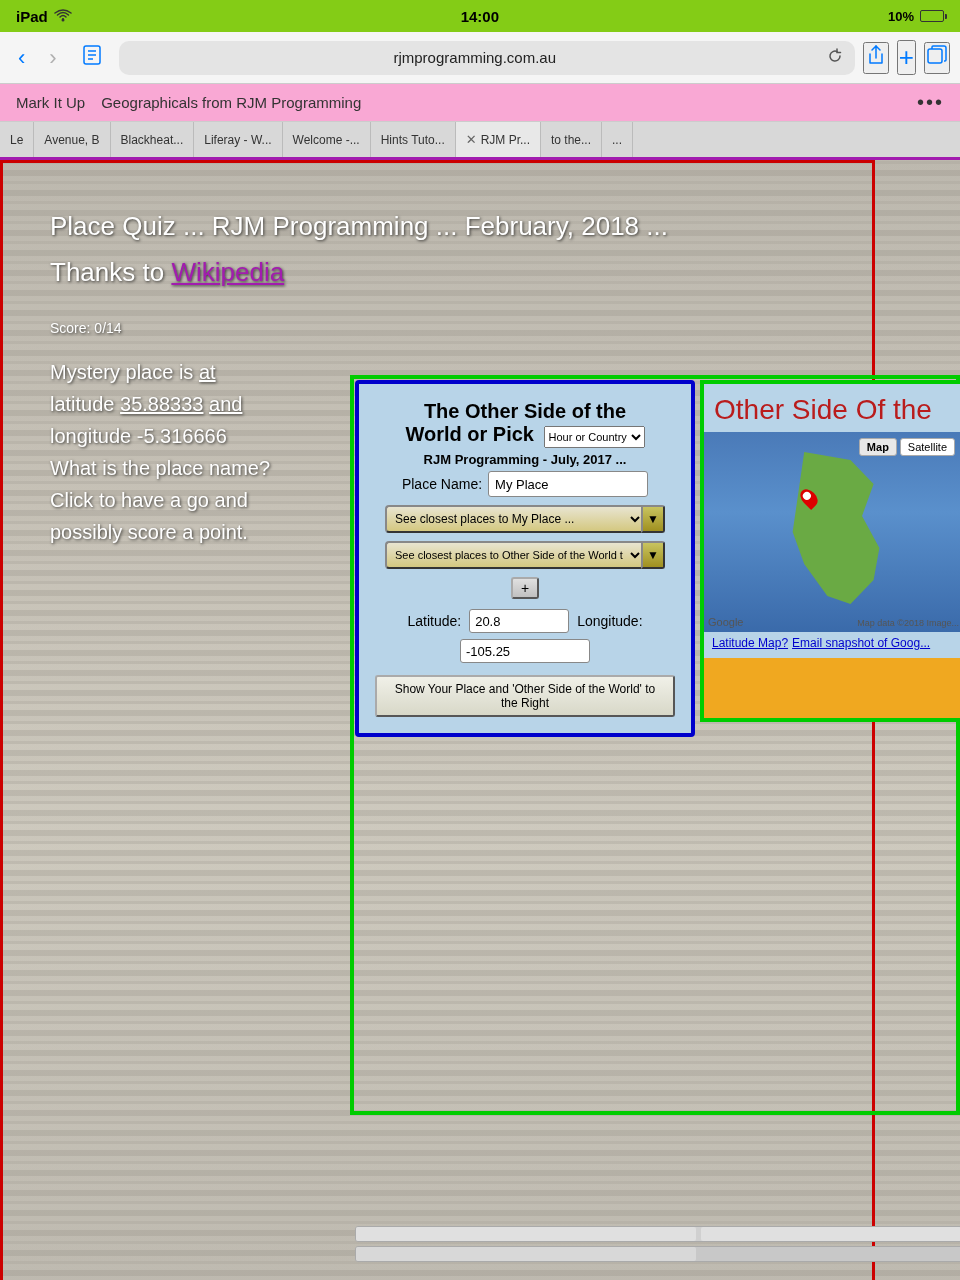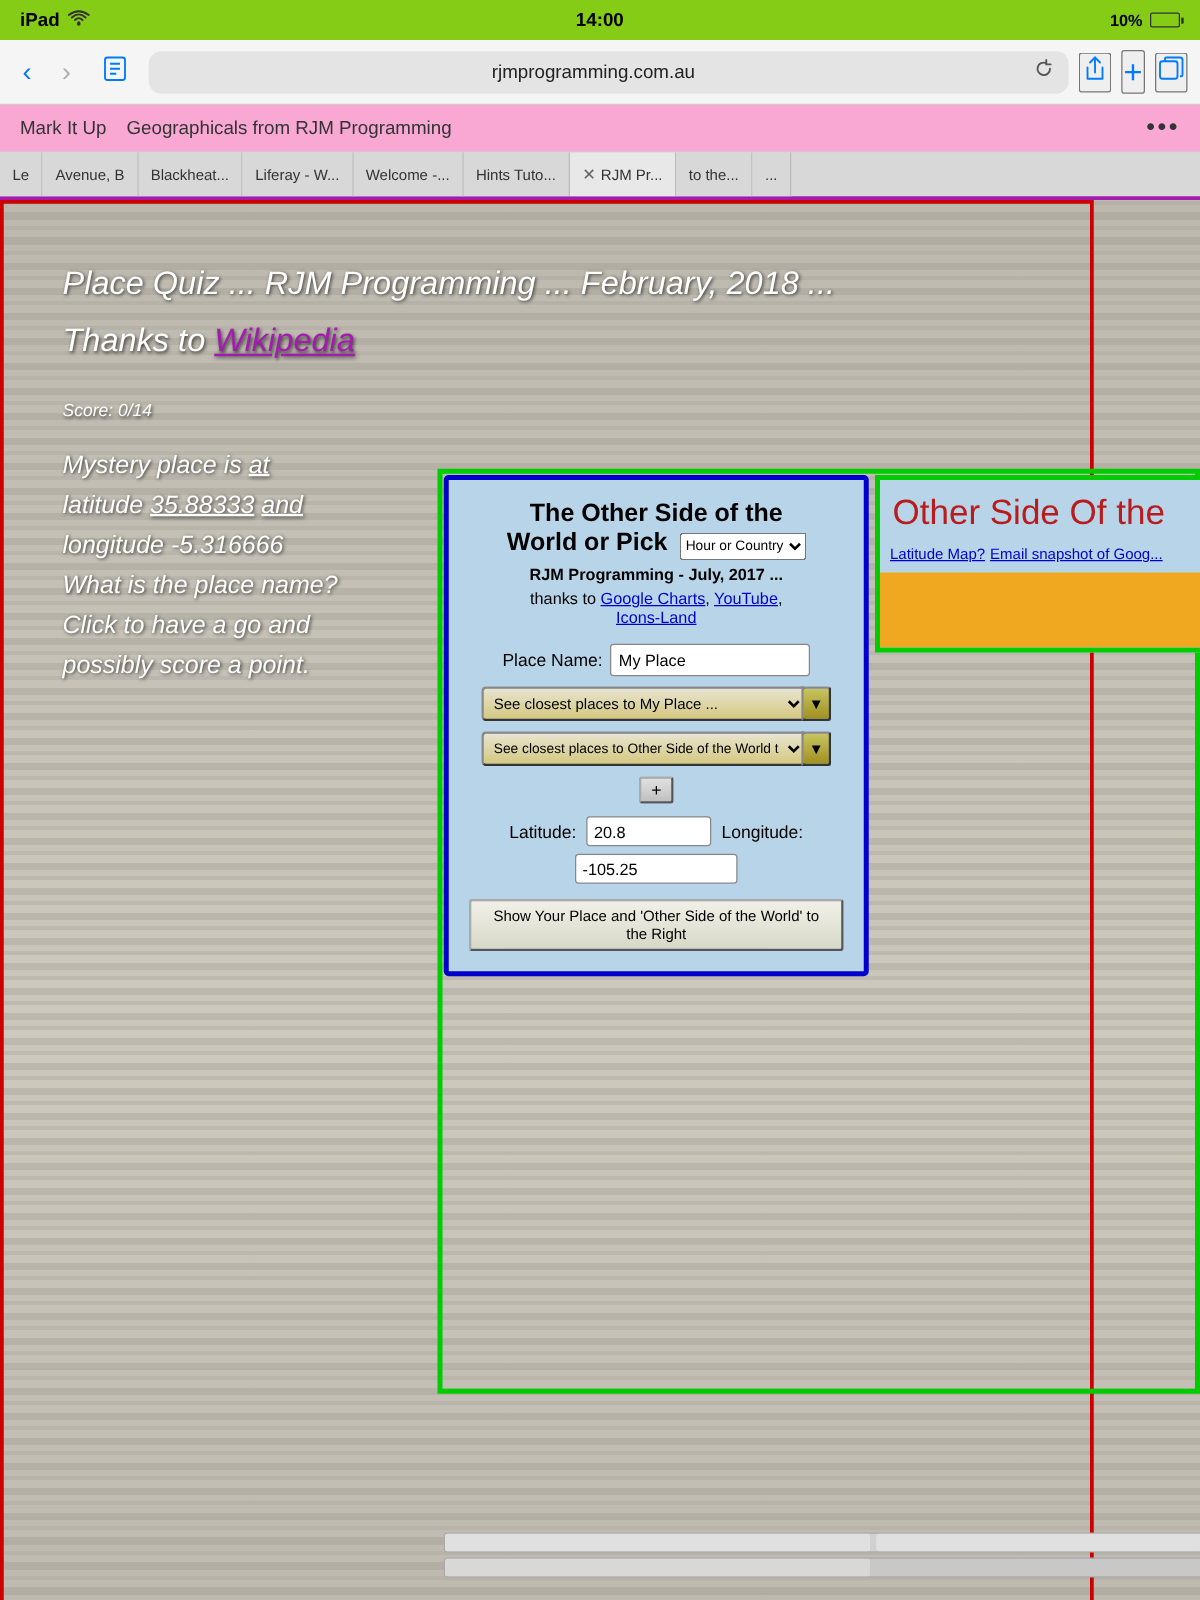--- a/index.html
+++ b/index.html
@@ -164,21 +164,20 @@
       background: rgba(0,0,0,0.0);
     }
 
     
     #quiz-text {
       position: absolute;
       top: 50px;
       left: 50px;
       color: white;
       text-shadow: 1px 1px 3px rgba(0,0,0,0.7);
-      font-style: italic;
     }
     #quiz-text h2 {
       font-size: 26px;
       font-weight: 400;
       margin-bottom: 12px;
       line-height: 1.3;
     }
     #quiz-text .wiki-link {
       color: #a21caf;
       text-decoration: underline;
@@ -610,26 +609,20 @@
 
   <div id="main-popup">
     <h3>
       The Other Side of the<br>World or Pick
       <select style="font-size:11px;margin-left:4px;height:22px;">
         <option>Hour or Country</option>
       </select>
     </h3>
 
     <p class="subtitle">RJM Programming - July, 2017 ...</p>
-    <p class="credits">
-      <span>thanks to</span>
-      <a>Google Charts</a>,
-      <a>YouTube</a>,<br>
-      <a>Icons-Land</a>
-    </p>
 
     <div class="form-row">
       <span class="form-label">Place Name:</span>
       <input class="form-input" type="text" style="width: 160px;" value="My Place">
     </div>
 
     <div class="dropdown-row">
       <select class="dropdown-select">
         <option>See closest places to My Place ...</option>
       </select>
@@ -656,20 +649,32 @@
       <div class="coord-row">
         <input class="coord-input" type="text" value="-105.25" style="width: 130px;">
       </div>
     </div>
 
     <button class="show-btn">Show Your Place and 'Other Side of the World' to the Right</button>
   </div>
 
   <div id="right-panel">
     <h3>Other Side Of the</h3>
+    <div id="map-area">
+      <div class="map-bg">
+        <div class="continent-americas"></div>
+        <div class="map-pin"></div>
+      </div>
+      <div class="map-controls">
+        <button class="map-btn active">Map</button>
+        <button class="map-btn">Satellite</button>
+      </div>
+      <span class="google-watermark">Google</span>
+      <span class="map-credit">Map data ©2018 Image...</span>
+    </div>
     <div class="map-links">
       <a>Latitude Map?</a>
       <a>Email snapshot of Goog...</a>
     </div>
     <div class="orange-bar"></div>
   </div>
 
   <div id="bottom-bars" style="position:absolute;bottom:18px;left:355px;width:610px;z-index:11;">
     <div class="h-scrollbar">
       <div class="h-scrollbar-left"></div>

